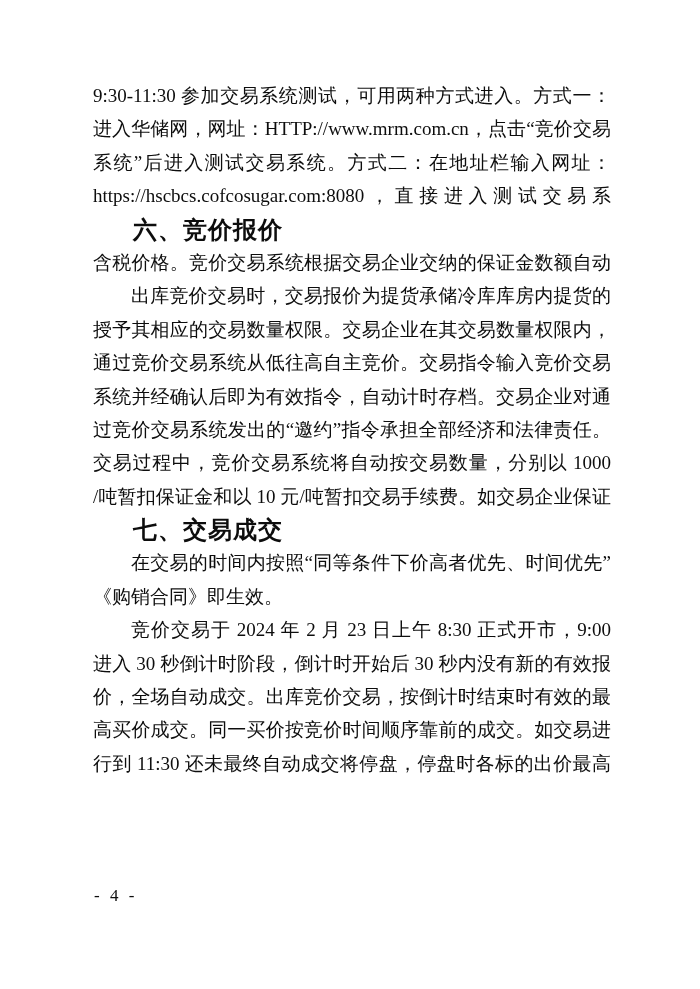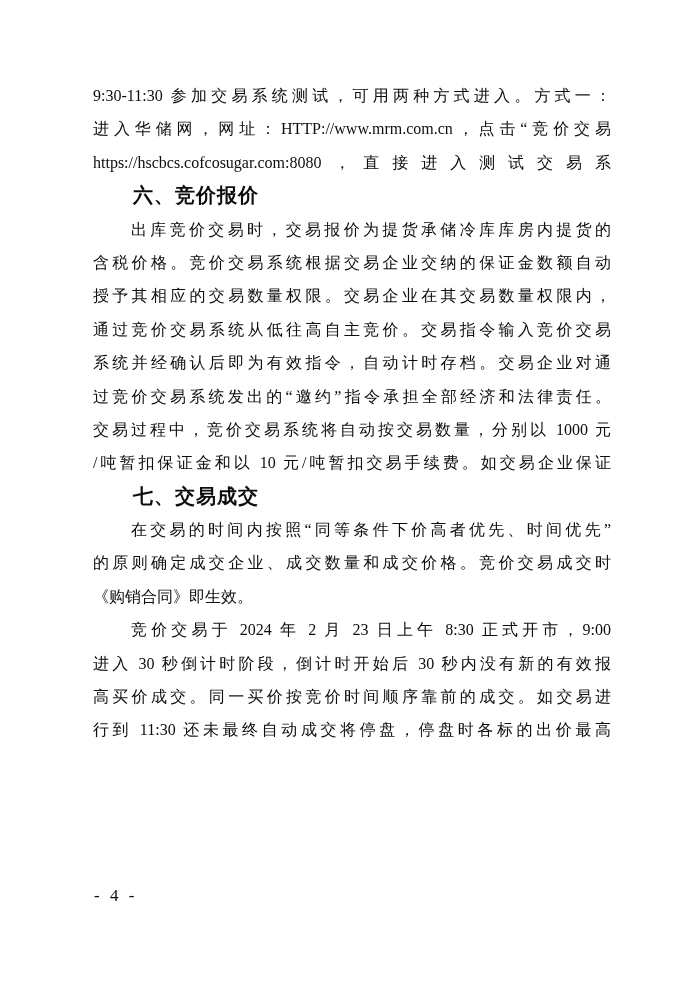--- a/index.html
+++ b/index.html
@@ -16,39 +16,39 @@
     overflow: hidden;
   }
   .doc {
     position: absolute;
     left: 93px;
     top: 79px;
     width: 518px;
   }
   .ln {
     font-family: "Liberation Serif", "DejaVu Serif", serif;
-    font-size: 16px;
+    font-size: 19px;
     height: 33.4px;
     line-height: 33.4px;
     text-align: justify;
     text-align-last: justify;
     overflow: hidden;
     color: #0d0d0d;
   }
   .ln.left {
     text-align: left;
     text-align-last: left;
   }
   .ln.ind {
     text-indent: 38px;
   }
   .ln.heading {
     font-family: "Liberation Sans", "DejaVu Sans", sans-serif;
     font-weight: 700;
-    font-size: 20px;
+    font-size: 24px;
     text-align: center;
     text-align-last: left;
     text-indent: 40px;
     letter-spacing: 1px;
   }
   .pagenum {
     position: absolute;
     left: 94px;
     top: 886px;
     font-family: "Liberation Serif", "DejaVu Serif", serif;
@@ -57,33 +57,34 @@
     color: #0d0d0d;
   }
 </style>
 </head>
 <body>
 
 <div class="page">
   <div class="doc">
     <div class="ln">9:30-11:30 参加交易系统测试，可用两种方式进入。方式一：</div>
     <div class="ln">进入华储网，网址：HTTP://www.mrm.com.cn，点击“竞价交易</div>
+    <div class="ln">系统”后进入测试交易系统。方式二：在地址栏输入网址：</div>
     <div class="ln">https://hscbcs.cofcosugar.com:8080，直接进入测试交易系</div>
     <div class="ln heading">六、竞价报价</div>
+    <div class="ln">含税价格。竞价交易系统根据交易企业交纳的保证金数额自动</div>
     <div class="ln ind">出库竞价交易时，交易报价为提货承储冷库库房内提货的</div>
-    <div class="ln">含税价格。竞价交易系统根据交易企业交纳的保证金数额自动</div>
     <div class="ln">授予其相应的交易数量权限。交易企业在其交易数量权限内，</div>
     <div class="ln">通过竞价交易系统从低往高自主竞价。交易指令输入竞价交易</div>
     <div class="ln">系统并经确认后即为有效指令，自动计时存档。交易企业对通</div>
     <div class="ln">过竞价交易系统发出的“邀约”指令承担全部经济和法律责任。</div>
     <div class="ln">交易过程中，竞价交易系统将自动按交易数量，分别以 1000 元</div>
     <div class="ln">/吨暂扣保证金和以 10 元/吨暂扣交易手续费。如交易企业保证</div>
     <div class="ln heading">七、交易成交</div>
     <div class="ln ind">在交易的时间内按照“同等条件下价高者优先、时间优先”</div>
-    <div class="ln">的原则确定成交企业、成交数量和成交价格。竞价交易成交时</div>
     <div class="ln left">《购销合同》即生效。</div>
     <div class="ln ind">竞价交易于 2024 年 2 月 23 日上午 8:30 正式开市，9:00</div>
     <div class="ln">进入 30 秒倒计时阶段，倒计时开始后 30 秒内没有新的有效报</div>
+    <div class="ln">价，全场自动成交。出库竞价交易，按倒计时结束时有效的最</div>
     <div class="ln">高买价成交。同一买价按竞价时间顺序靠前的成交。如交易进</div>
     <div class="ln">行到 11:30 还未最终自动成交将停盘，停盘时各标的出价最高</div>
   </div>
   <div class="pagenum">- 4 -</div>
 </div>
 
 </body></html>

